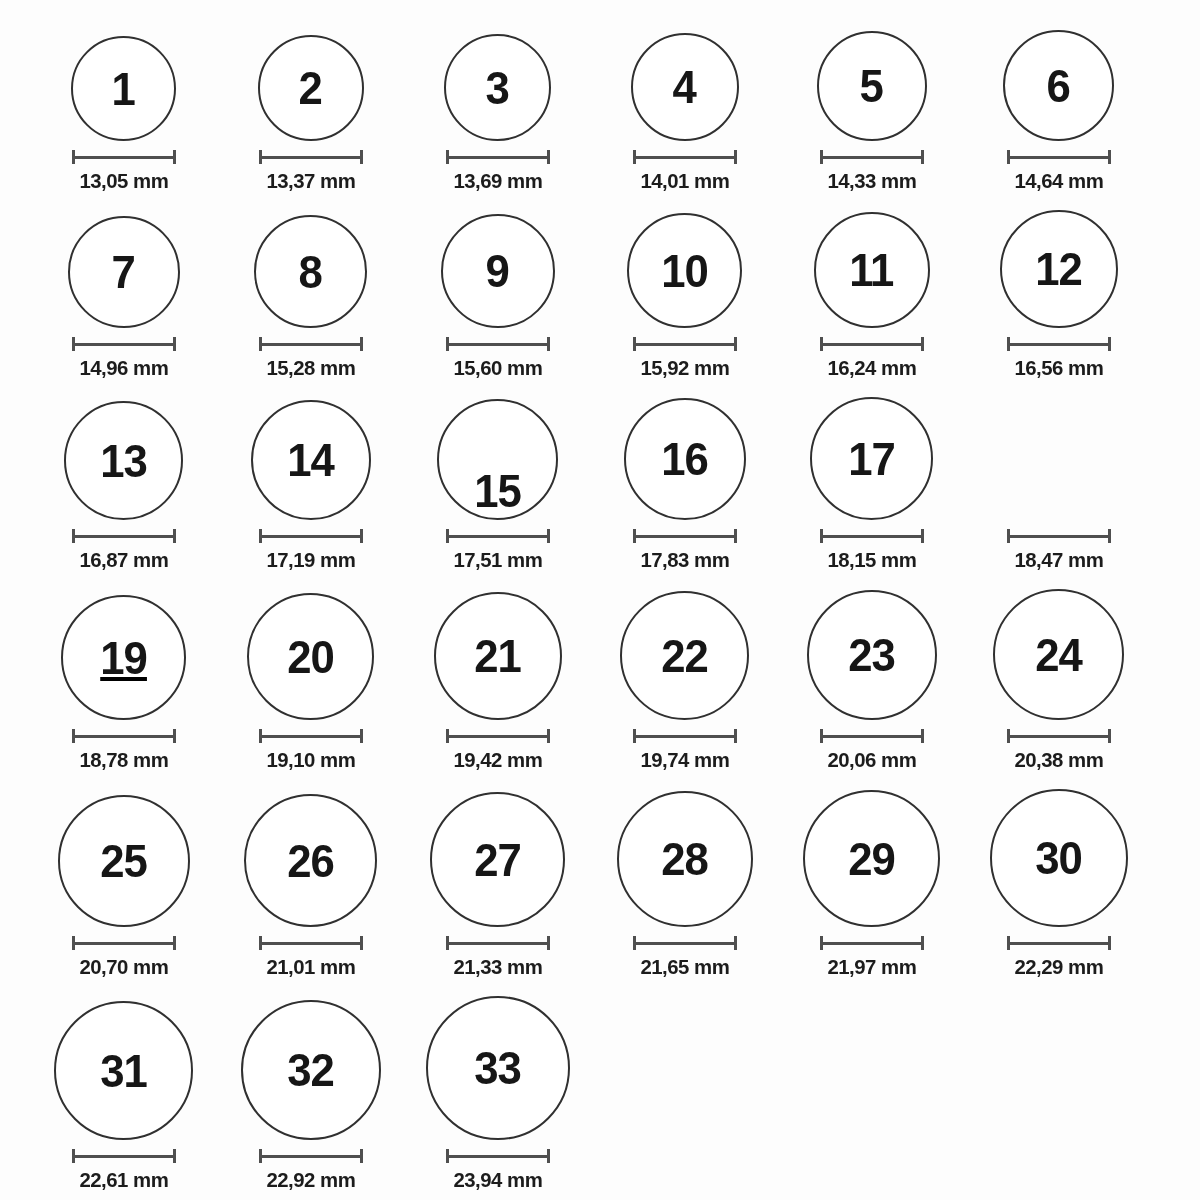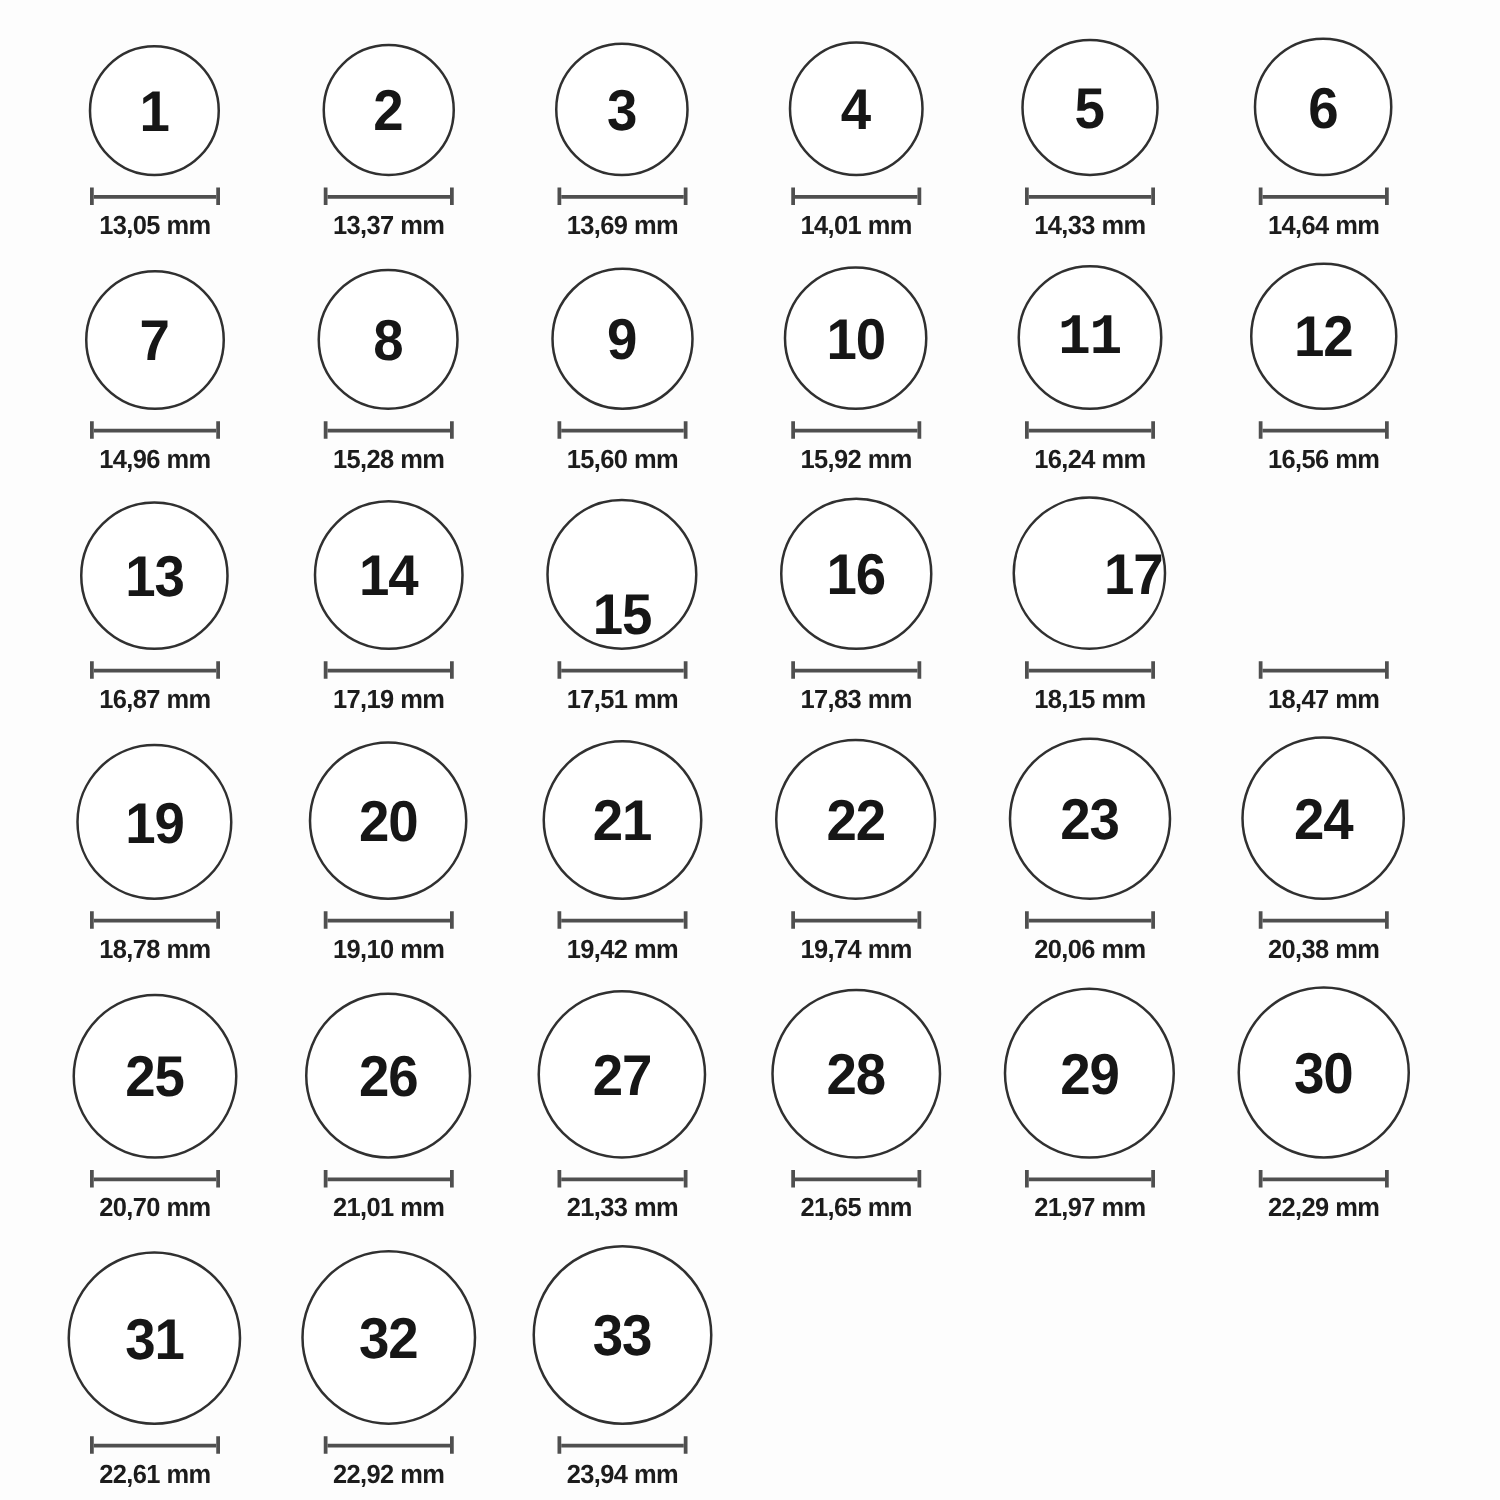--- a/index.html
+++ b/index.html
@@ -187,21 +187,21 @@
       <span class="num">10</span>
     </div>
     <div class="dim">
       <span class="cap"></span>
       <span class="bar"></span>
       <span class="cap"></span>
     </div>
     <div class="dim-label">15,92 mm</div>
   </div>
       <div class="cell">
-    <div class="circle" style="width: 116px; height: 116px; font-family: Liberation Mono, monospace;">
+    <div class="circle" style="width: 116px; height: 116px;">
       <span class="num">11</span>
     </div>
     <div class="dim">
       <span class="cap"></span>
       <span class="bar"></span>
       <span class="cap"></span>
     </div>
     <div class="dim-label">16,24 mm</div>
   </div>
       <div class="cell">
@@ -255,42 +255,42 @@
       <span class="num">16</span>
     </div>
     <div class="dim">
       <span class="cap"></span>
       <span class="bar"></span>
       <span class="cap"></span>
     </div>
     <div class="dim-label">17,83 mm</div>
   </div>
       <div class="cell">
-    <div class="circle" style="width: 123px; height: 123px; justify-content: flex-end;">
+    <div class="circle" style="width: 123px; height: 123px;">
       <span class="num">17</span>
     </div>
     <div class="dim">
       <span class="cap"></span>
       <span class="bar"></span>
       <span class="cap"></span>
     </div>
     <div class="dim-label">18,15 mm</div>
   </div>
       <div class="cell">
     <div class="dim">
       <span class="cap"></span>
       <span class="bar"></span>
       <span class="cap"></span>
     </div>
     <div class="dim-label">18,47 mm</div>
   </div>
     </div>
     <div class="row">
       <div class="cell">
-    <div class="circle" style="width: 125px; height: 125px;">
+    <div class="circle" style="width: 125px; height: 125px; text-decoration: underline;">
       <span class="num">19</span>
     </div>
     <div class="dim">
       <span class="cap"></span>
       <span class="bar"></span>
       <span class="cap"></span>
     </div>
     <div class="dim-label">18,78 mm</div>
   </div>
       <div class="cell">

